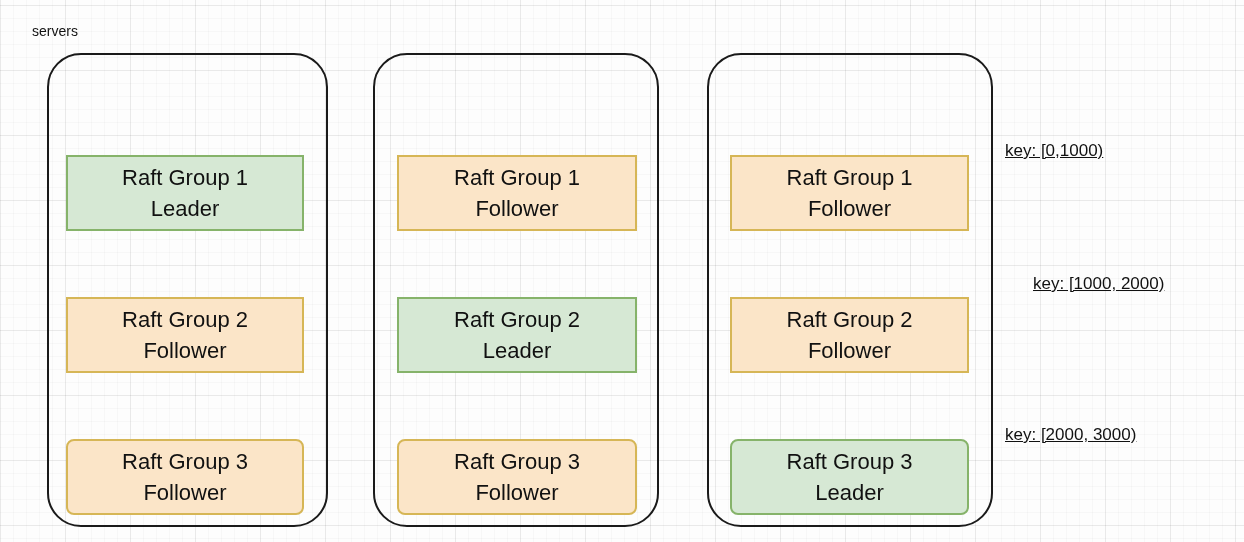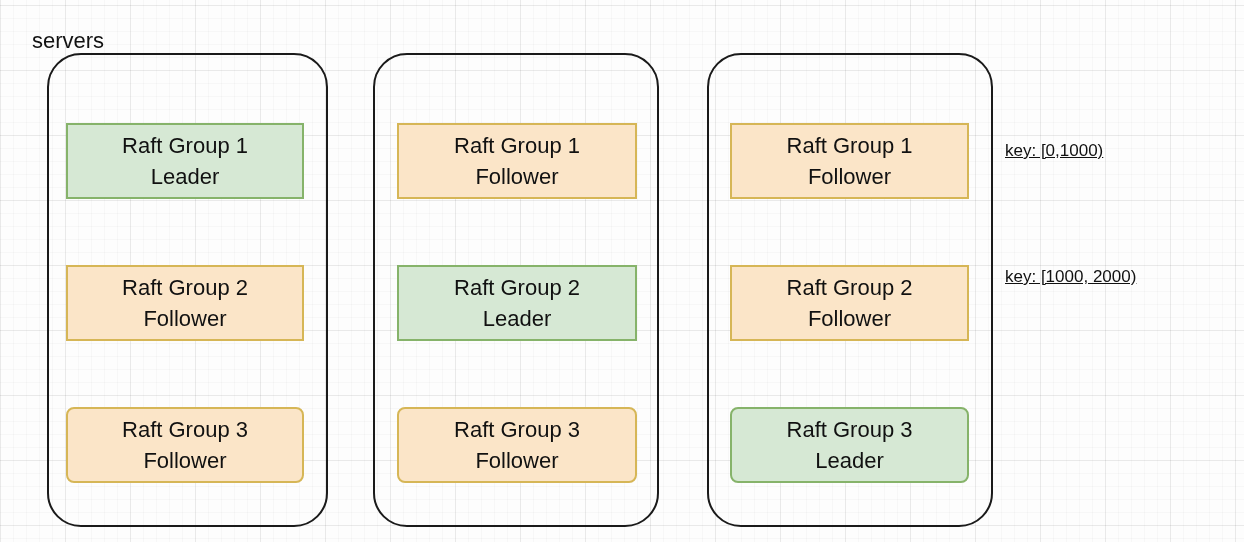--- a/index.html
+++ b/index.html
@@ -23,22 +23,22 @@
       13px 13px,
       13px 13px;
     background-position: 0px 5px, 0px 5px, 0px 5px, 0px 5px;
     overflow: hidden;
     font-family: "Liberation Sans", sans-serif;
   }
 
   .servers-label {
     position: absolute;
     left: 32px;
-    top: 28px;
-    font-size: 22px;
+    top: 18px;
+    font-size: 14px;
     line-height: 26px;
     color: #121212;
     white-space: nowrap;
   }
 
   .server-container {
     position: absolute;
     top: 53px;
     height: 474px;
     border: 2.6px solid #1a1a1a;
@@ -57,20 +57,21 @@
     border-style: solid;
     display: flex;
     flex-direction: column;
     align-items: center;
     justify-content: center;
     text-align: center;
     font-size: 22px;
     line-height: 31px;
     color: #111111;
     height: 76px;
+    margin-top: 32px;
   }
   .node-box .nb-line { display: block; white-space: nowrap; }
 
   .node-box.follower {
     background: #fbe5c8;
     border-color: #d6b656;
   }
   .node-box.leader {
     background: #d6e8d4;
     border-color: #86b36a;
@@ -89,21 +90,21 @@
   .key-label {
     position: absolute;
     left: 1005px;
     font-size: 17px;
     line-height: 25px;
     color: #111111;
     white-space: nowrap;
     text-decoration: underline;
   }
   .key-label.k1 { top: 138px; }
-  .key-label.k2 { top: 264px; }
+  .key-label.k2 { top: 271px; margin-left: 28px; }
   .key-label.k3 { top: 422px; }
 
   .watermark {
     position: absolute;
     right: 18px;
     bottom: 12px;
     font-size: 15px;
     line-height: 20px;
     color: #c9c9c9;
     white-space: nowrap;
@@ -157,15 +158,16 @@
     <span class="nb-line">Raft Group 2</span>
     <span class="nb-line">Follower</span>
   </div>
   <div class="node-box leader col3 row3">
     <span class="nb-line">Raft Group 3</span>
     <span class="nb-line">Leader</span>
   </div>
 
   <div class="key-label k1">key: [0,1000)</div>
   <div class="key-label k2">key: [1000, 2000)</div>
+  <div class="key-label k3">key: [2000, 3000)</div>
 
 
 </div>
 
 </body></html>

